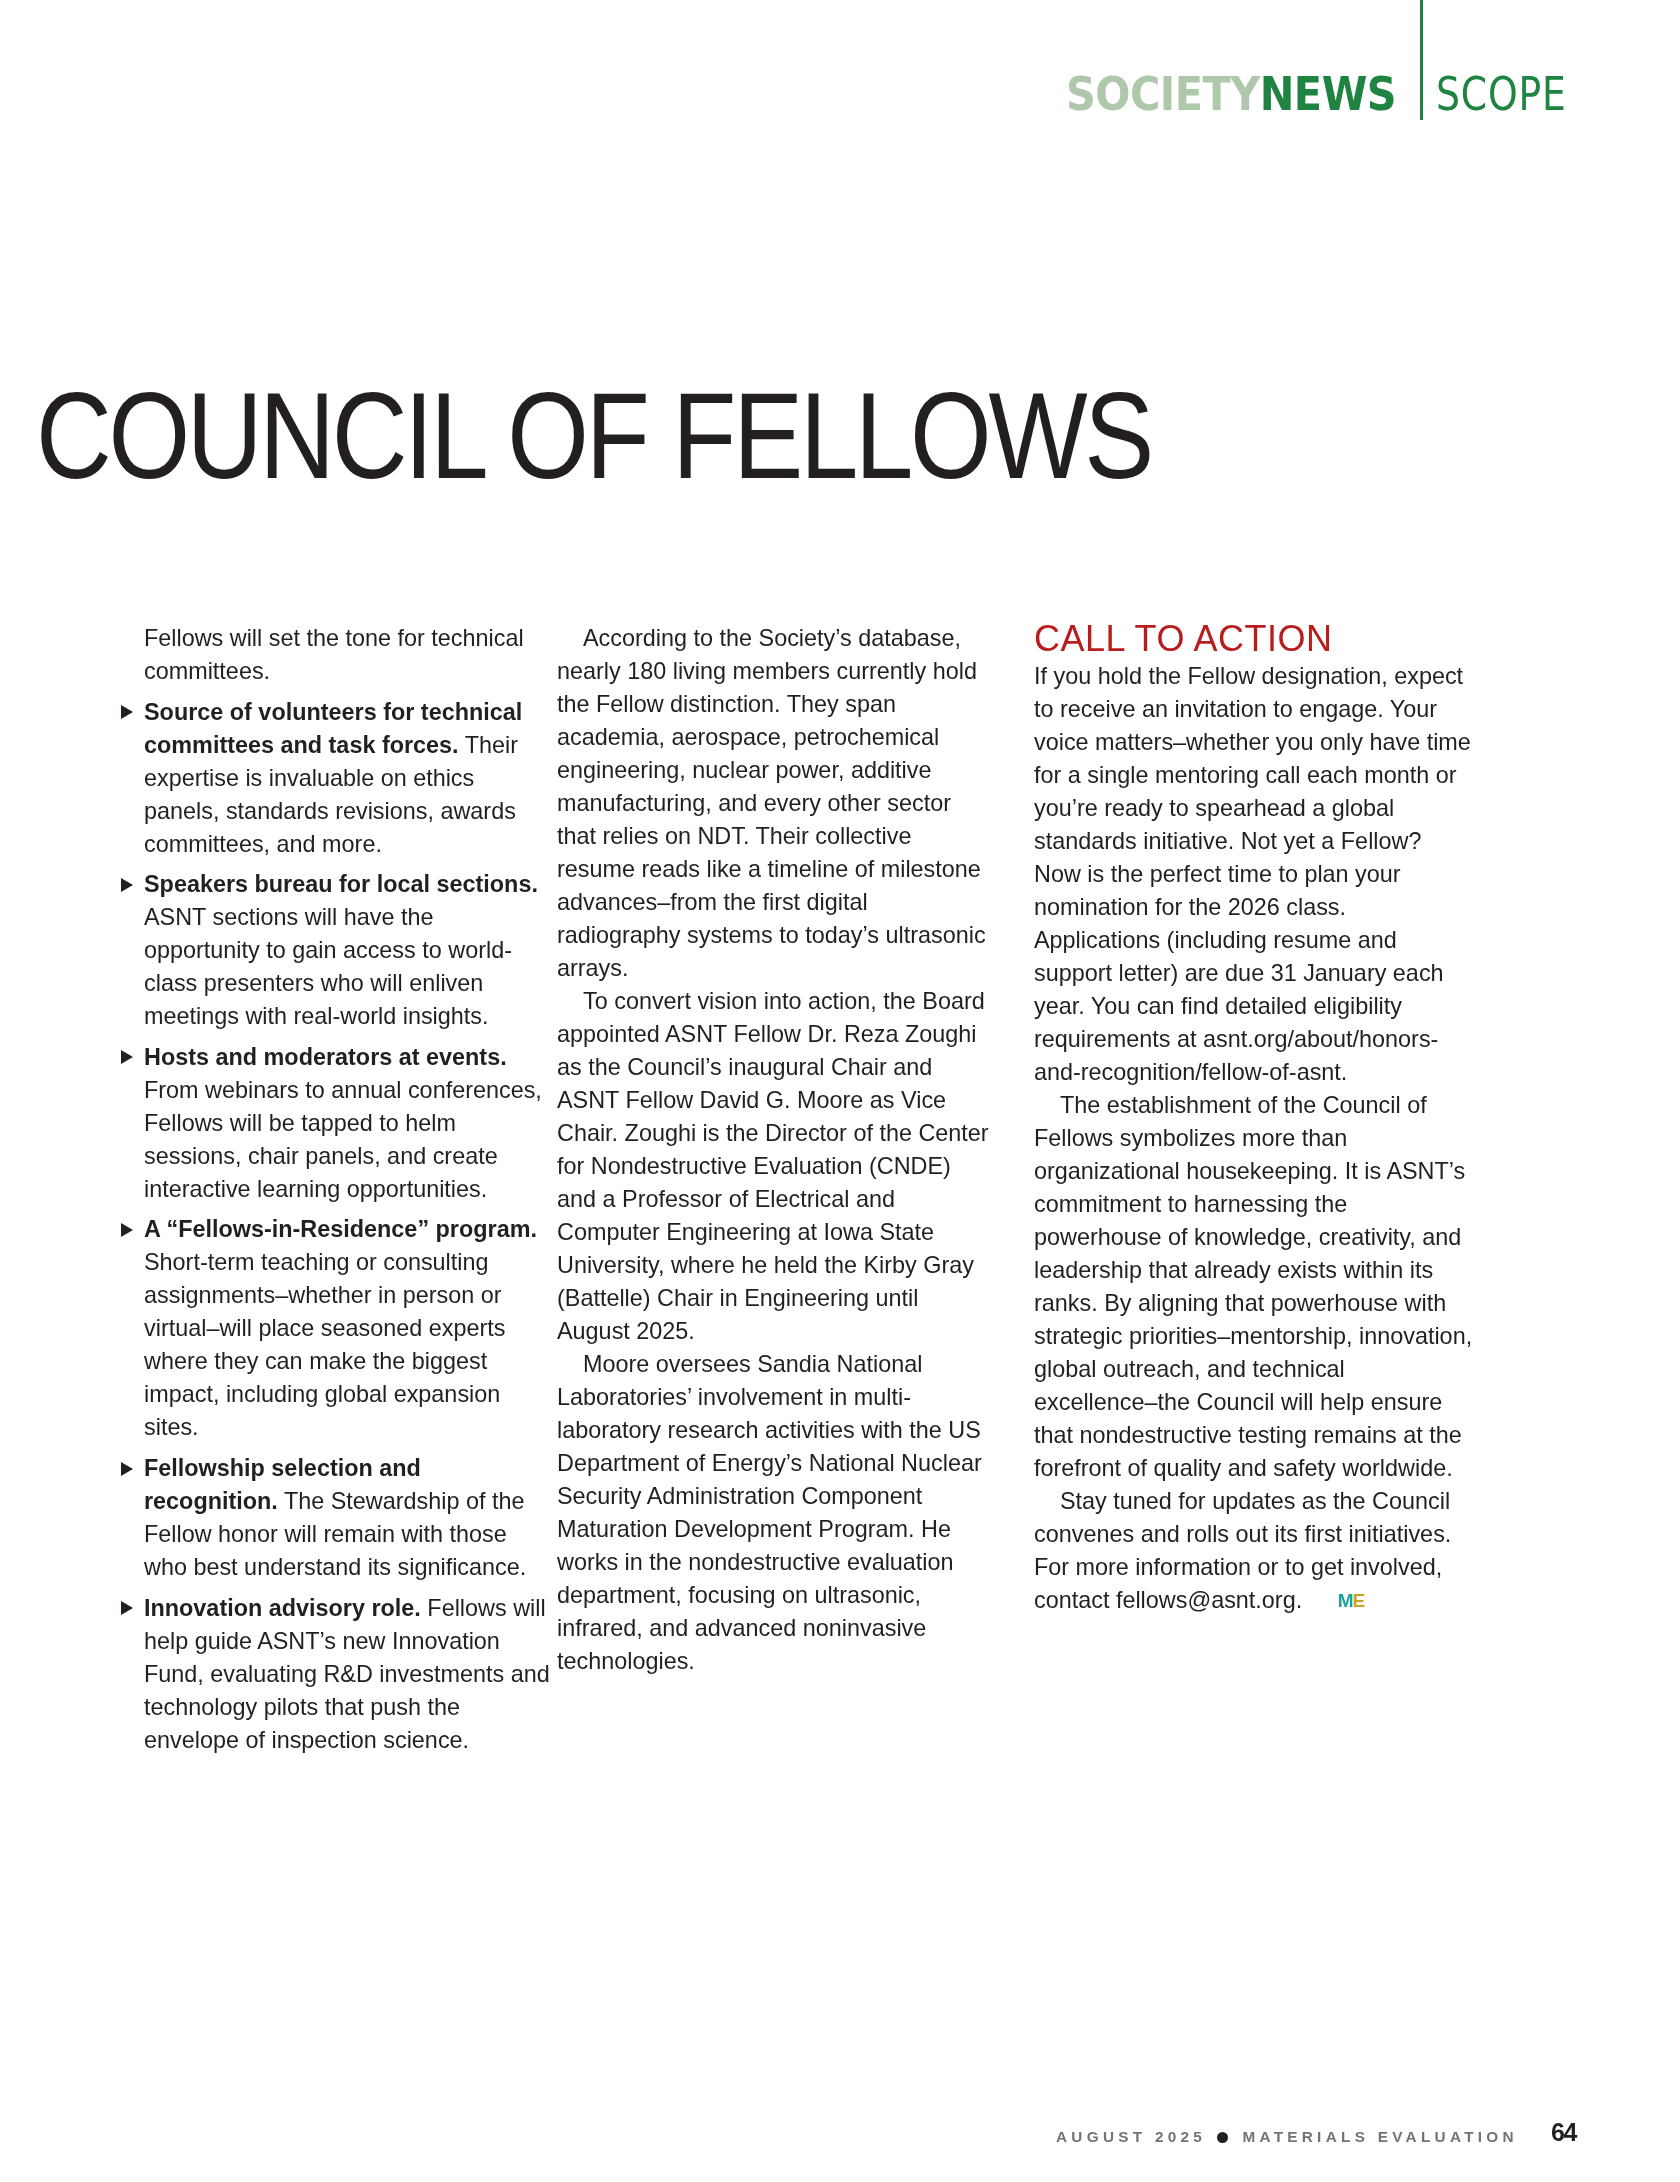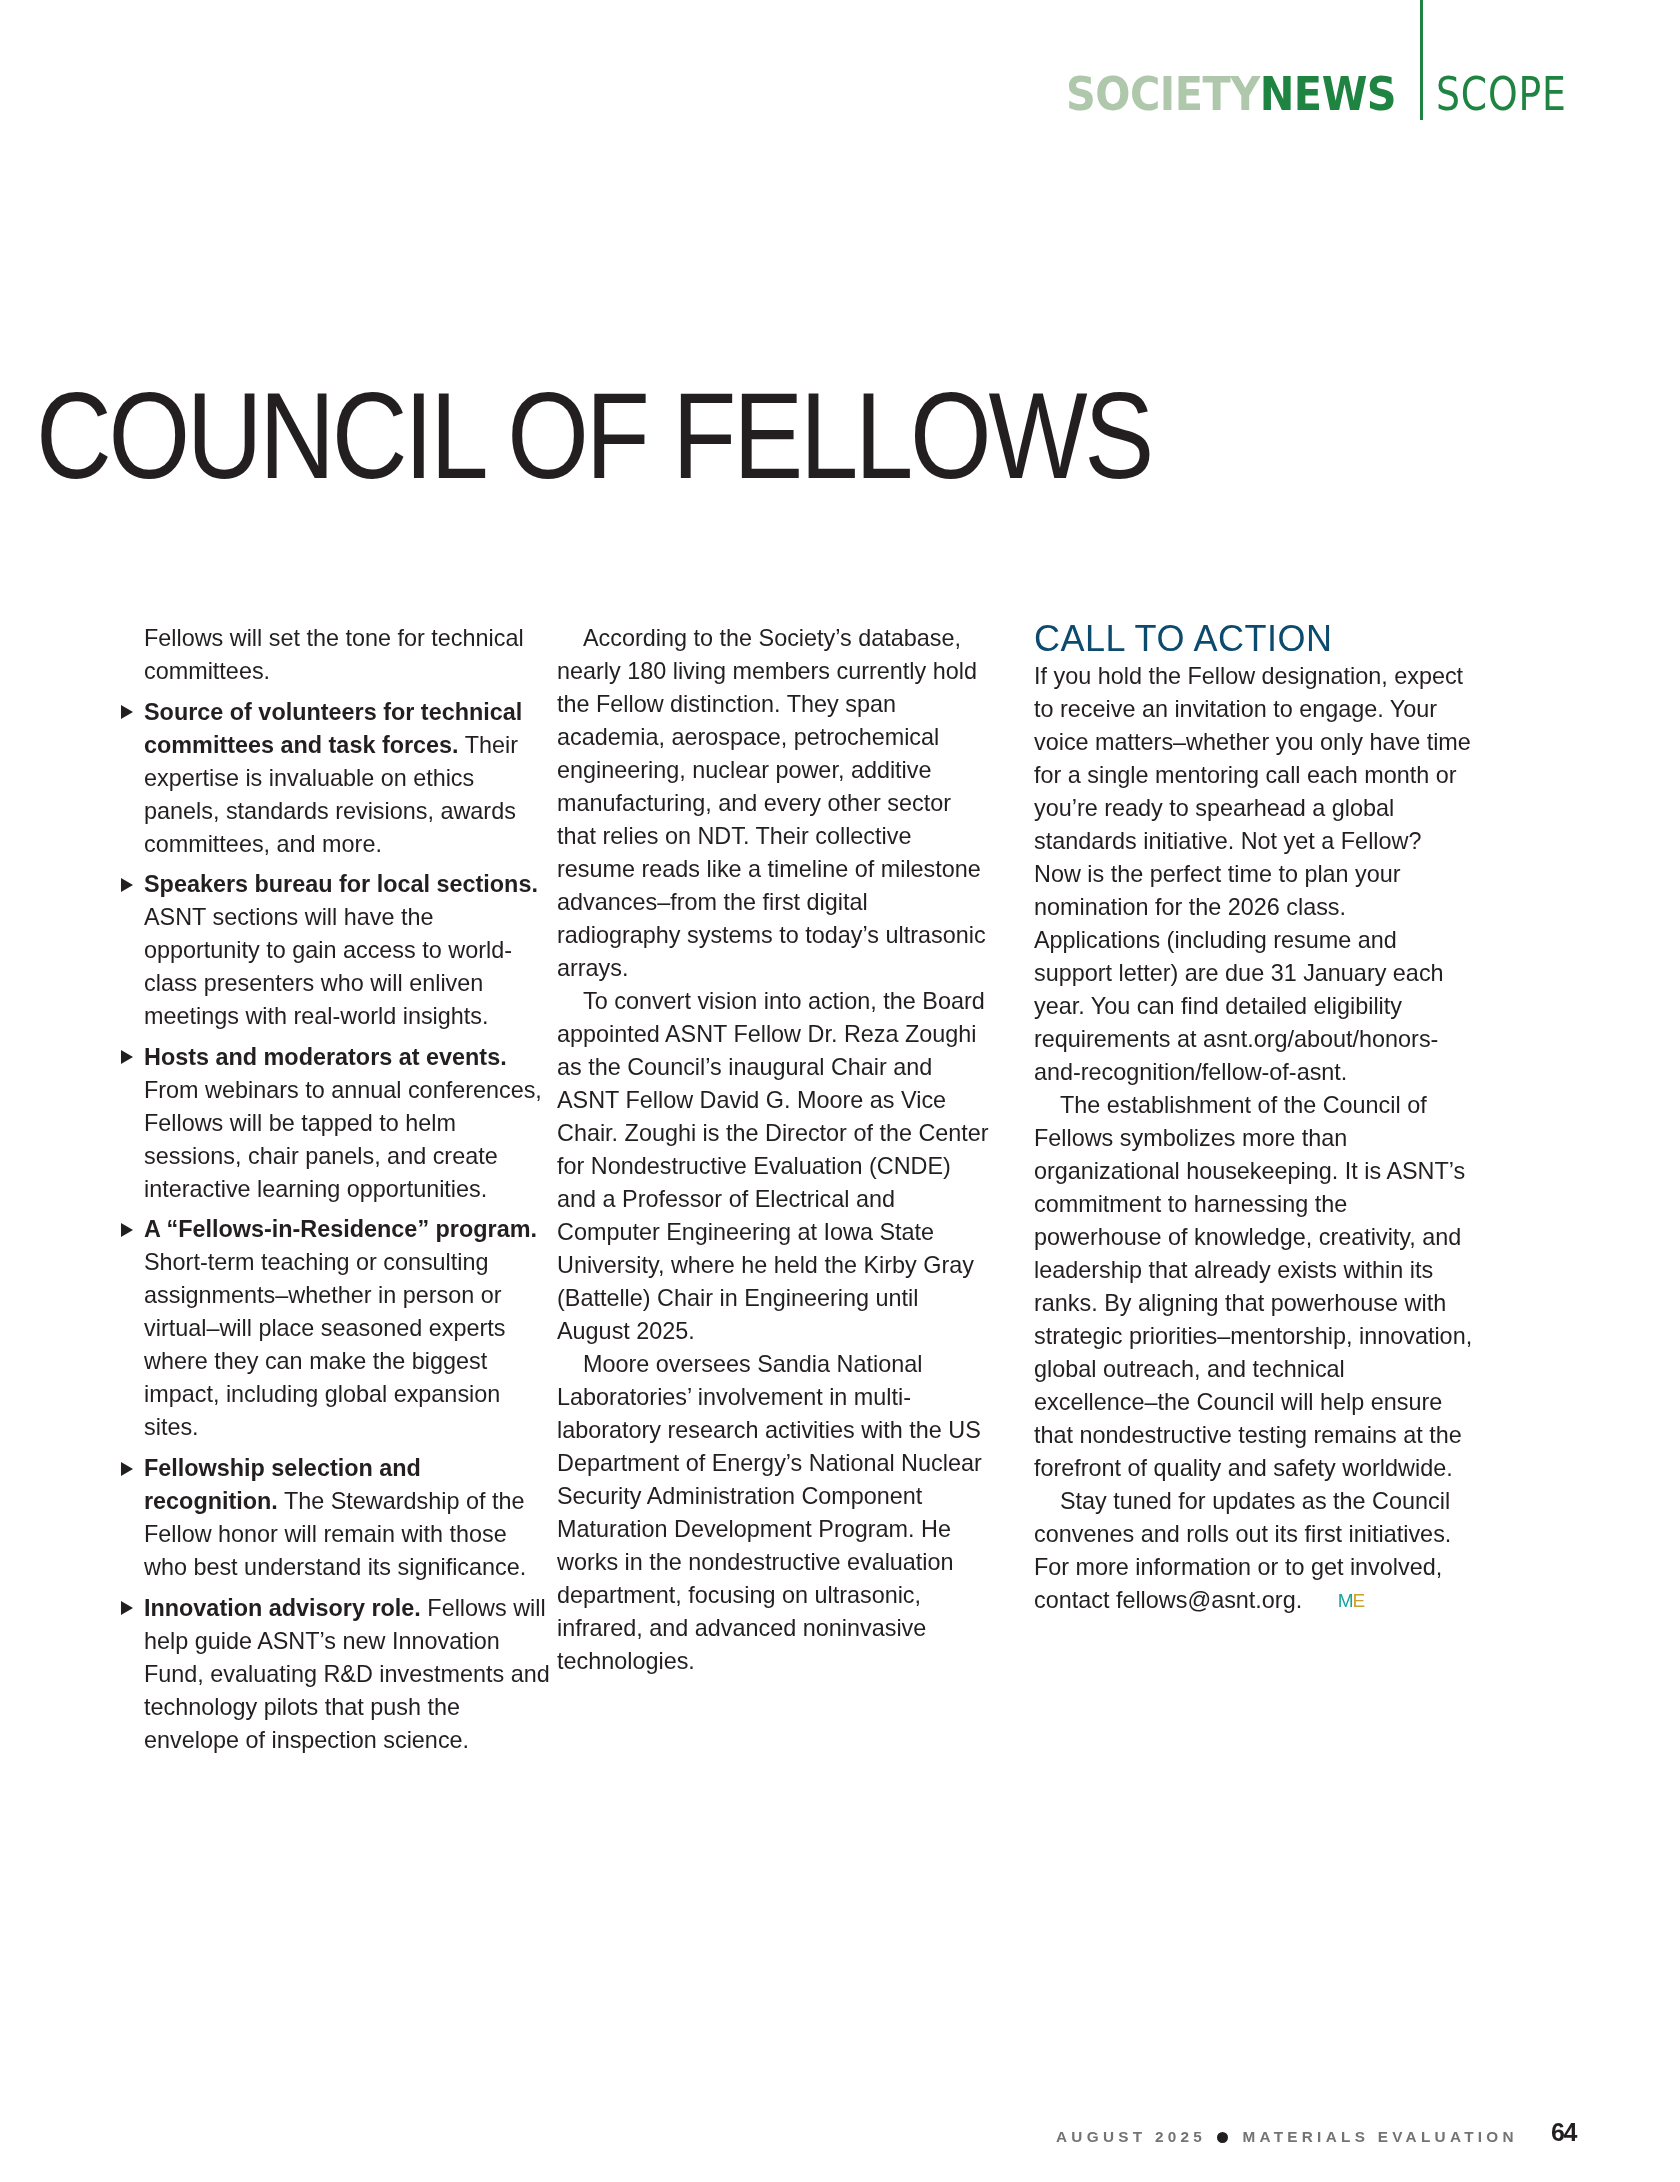--- a/index.html
+++ b/index.html
@@ -104,27 +104,27 @@
     }
     .bullet-item b { font-weight: bold; }
     .indent { text-indent: 26px; }
 
     .section-heading {
       margin: 0;
       font-weight: normal;
       font-size: 36px;
       line-height: 42px;
       letter-spacing: 0.5px;
-      color: #0c4a6e;
+      color: #b91c1c;
       margin-top: -3.8px;
     }
     .me-logo {
       display: inline-block;
       margin-left: 9.6px;
-      font-weight: normal;
+      font-weight: bold;
       font-size: 19px;
       letter-spacing: -1px;
       vertical-align: 1px;
       text-align: right;
     }
     .me-logo .m { color: #18a39a; }
     .me-logo .e { color: #c9a227; }
 
     
     .footer {

